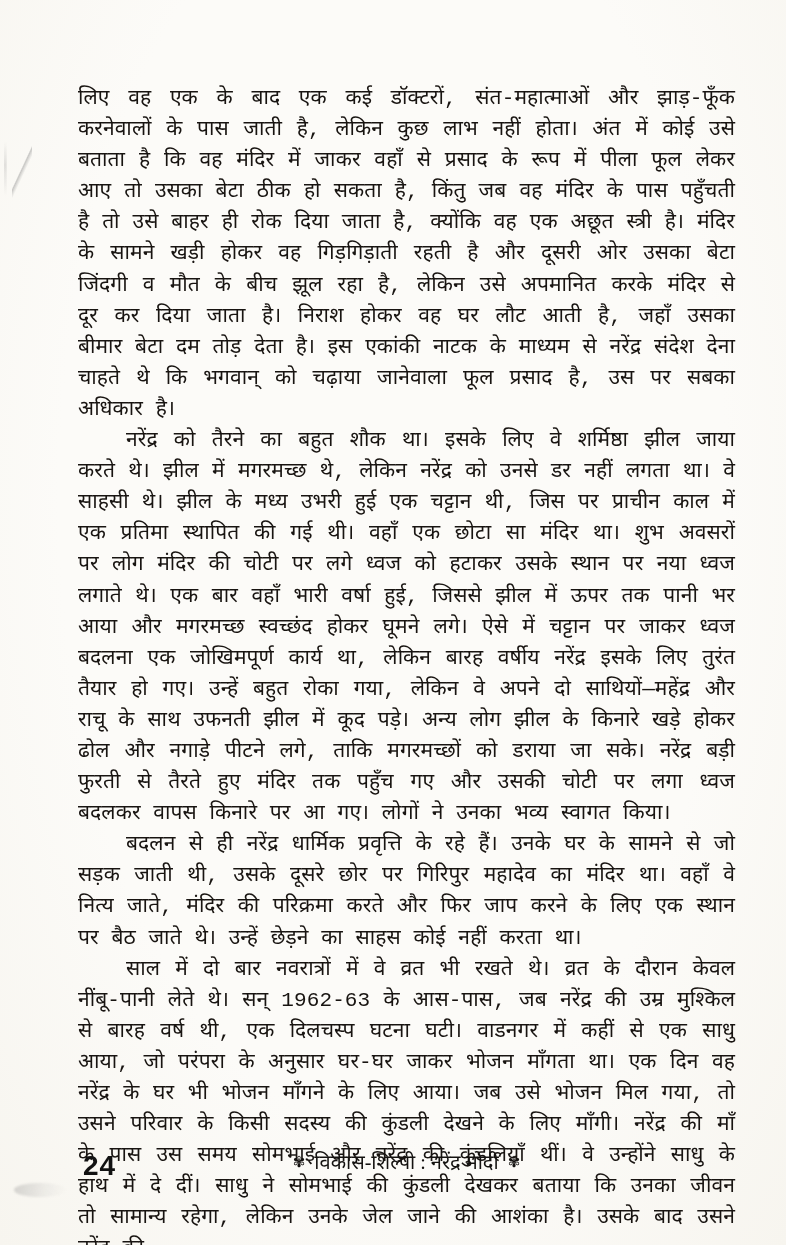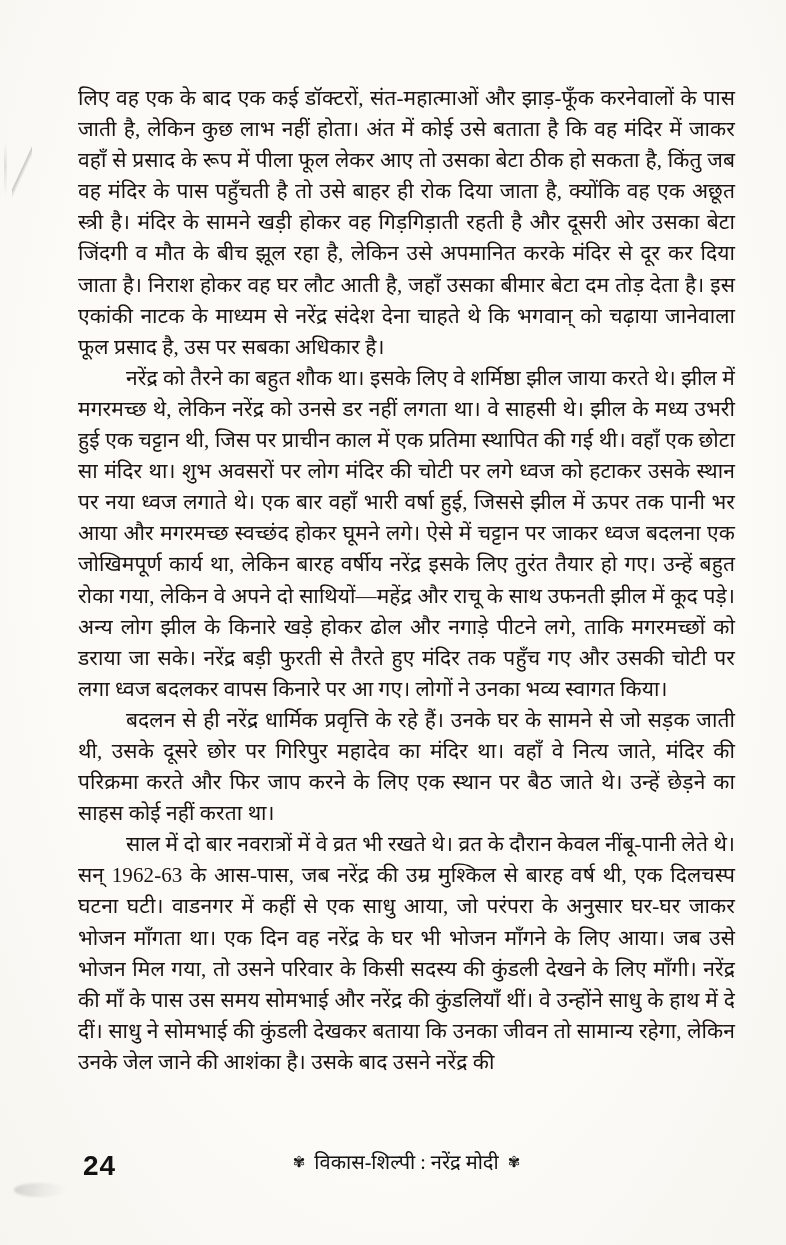--- a/index.html
+++ b/index.html
@@ -55,20 +55,21 @@
     top: 83px;
     width: 657px;
     font-size: 21px;
     line-height: 31.1px;
     text-align: justify;
     text-justify: inter-word;
     letter-spacing: .1px;
   }
   .page-text p {
     margin: 0;
+    font-family: Liberation Mono, monospace;
   }
   .page-text p.indent {
     text-indent: 48px;
   }
   .footer {
     position: absolute;
     left: 78px;
     top: 1146px;
     width: 657px;
     height: 34px;

